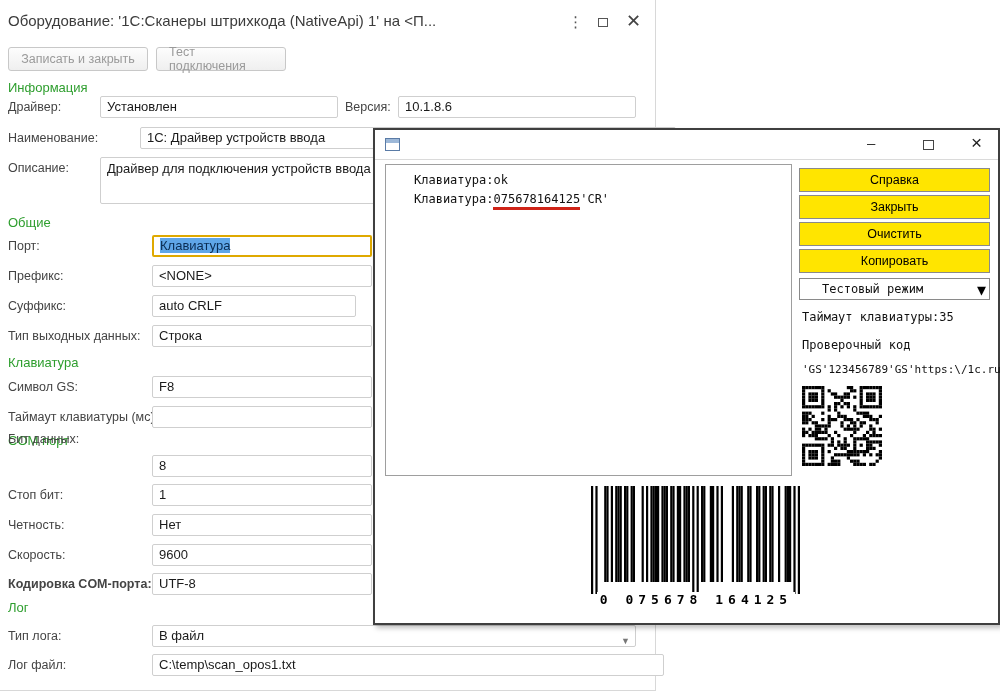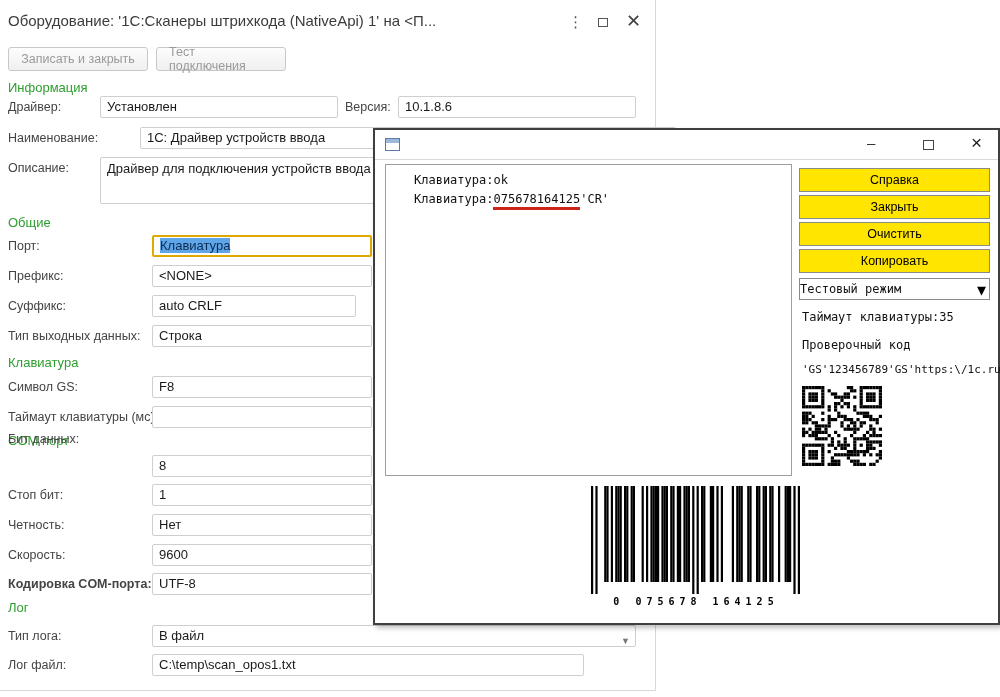--- a/index.html
+++ b/index.html
@@ -39,31 +39,31 @@
   .ov-close { position:absolute; left:596px; top:2px; font-size:19px; color:#222; font-family:"Liberation Sans",sans-serif; }
 
   .out-panel { position:absolute; left:10px; top:34px; width:407px; height:312px; border:1px solid #9e9e9e; background:#fff; }
   .out-line { position:absolute; left:28px; font-size:12px; color:#111; white-space:nowrap; }
   .scan-underline { border-bottom:3px solid #cf2418; padding-bottom:1px; }
 
   .y-btn { position:absolute; left:424px; width:191px; height:24px; background:#ffe500;
            border:1px solid #8a8a8a; color:#000; font-size:12.5px; font-family:"Liberation Sans",sans-serif;
            display:flex; align-items:center; justify-content:center; }
   .mode-select { position:absolute; left:424px; top:148px; width:191px; height:22px; background:#fff;
-                 border:1px solid #8a8a8a; font-size:12px; color:#111; line-height:20px; padding-left:0; }
+                 border:1px solid #8a8a8a; font-size:12px; color:#111; line-height:20px; padding-left:22px; }
   .mode-tri { position:absolute; right:3px; top:1px; font-size:15px; color:#000; }
   .ov-text { position:absolute; font-size:12px; color:#111; white-space:nowrap; }
   .ov-text.small { font-size:11px; }
 
   .qr { position:absolute; left:427px; top:256px; width:80px; height:80px; background:#fff; }
 
   .barcode-wrap { position:absolute; left:213px; top:353px; width:216px; height:128px; background:#fff; }
   .barcode-svg { position:absolute; left:3px; top:3px; }
   .barcode-digits { position:absolute; bottom:4px; left:0; width:100%; text-align:center;
-                    font-size:10px; font-weight:bold; letter-spacing:5px; color:#000; }
+                    font-size:13px; font-weight:bold; letter-spacing:5px; color:#000; }
   .barcode-digits span { background:#fff; padding:0 3px; }
 </style>
 </head>
 <body>
 
 <div class="main-window">
   <div class="mw-title">Оборудование: '1С:Сканеры штрихкода (NativeApi) 1' на &lt;П...</div>
   <div class="menu-dots">⋮</div>
   <div class="maximize-box"></div>
   <div class="close-x">✕</div>
@@ -125,21 +125,21 @@
 
   <div class="section" style="top:600px;">Лог</div>
 
   <div class="lbl" style="top:629px;">Тип лога:</div>
   <div class="field" style="left:152px;top:625px;width:484px;">
     <span>В файл</span>
     <span class="dd-arrow">▼</span>
   </div>
 
   <div class="lbl" style="top:658px;">Лог файл:</div>
-  <div class="field" style="left:152px;top:654px;width:432px;">C:\temp\scan_opos1.txt</div>
+  <div class="field" style="left:152px;top:654px;width:512px;">C:\temp\scan_opos1.txt</div>
 </div>
 
 <div class="overlay">
   <div class="ov-titlebar">
     <div class="ov-icon"></div>
     <div class="ov-min">–</div>
     <div class="ov-max"></div>
     <div class="ov-close">×</div>
   </div>
 

